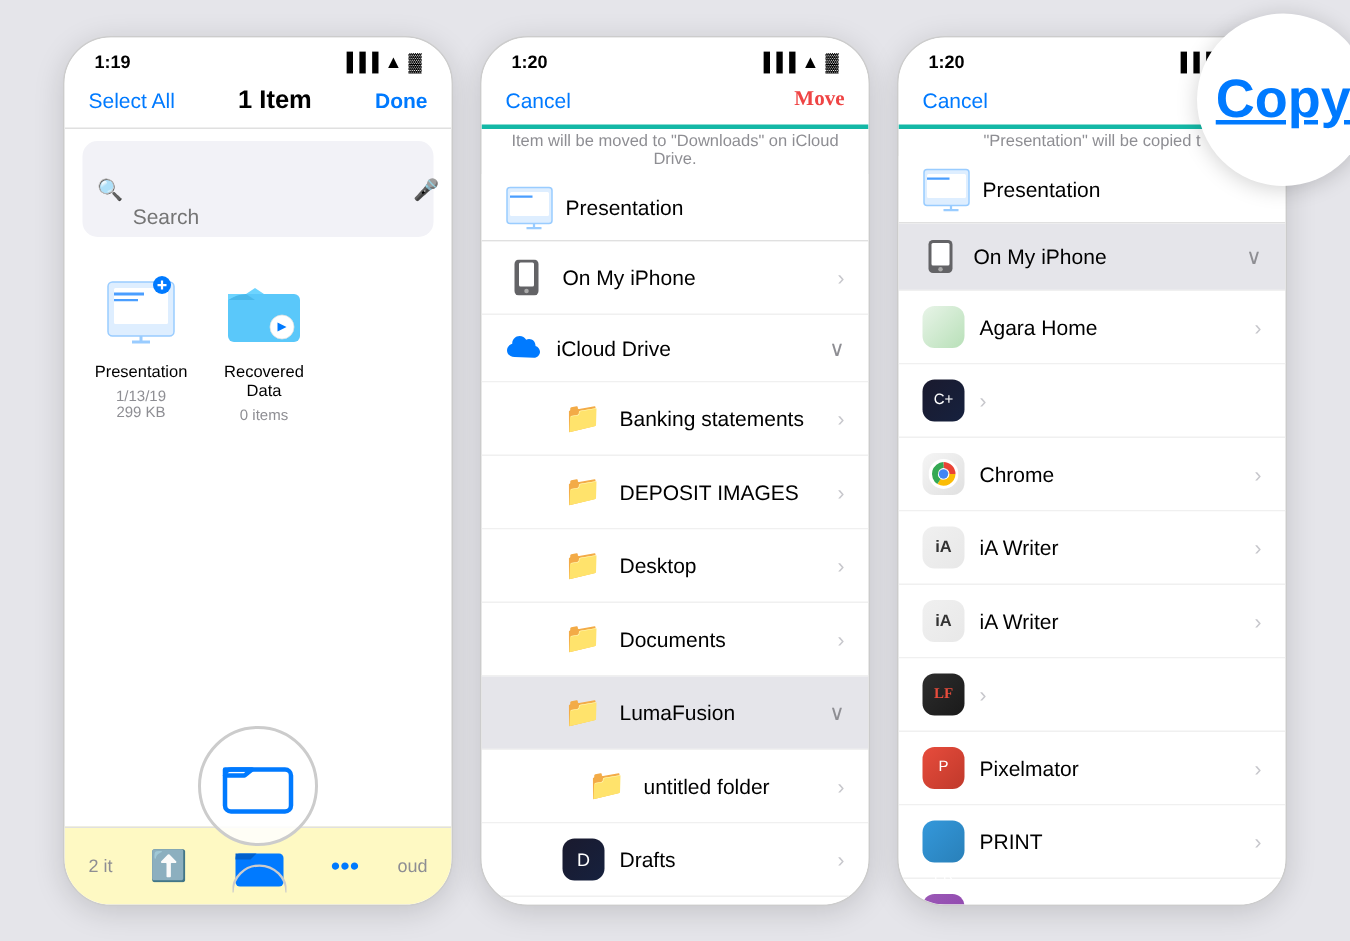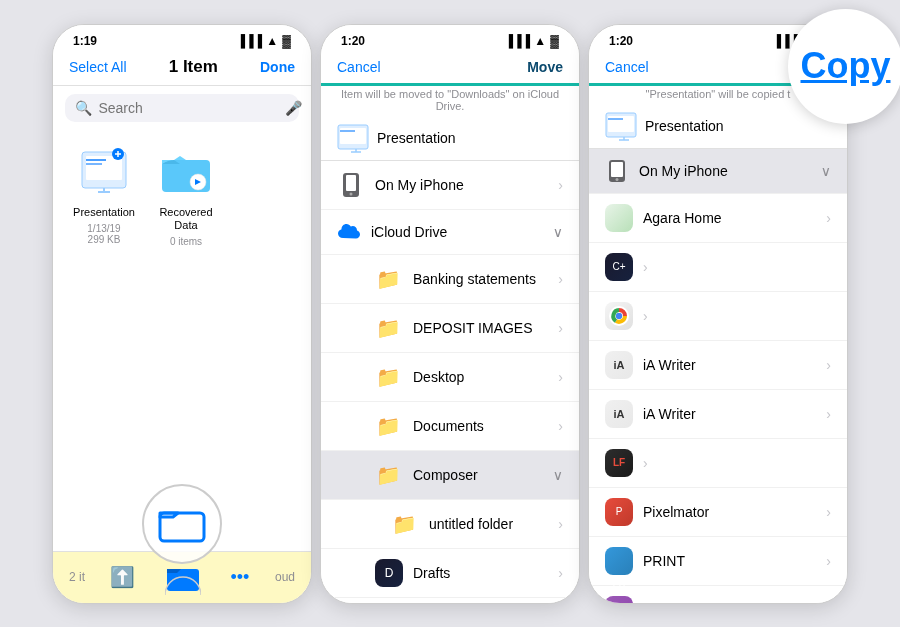--- a/index.html
+++ b/index.html
@@ -9,21 +9,21 @@
       background: #e5e5ea;
       display: flex;
       align-items: center;
       justify-content: center;
       font-family: -apple-system, 'SF Pro Text', 'Helvetica Neue', Arial, sans-serif;
       overflow: hidden;
     }
 
     .screenshots-container {
       display: flex;
-      gap: 8px;
+      gap: 18px;
       align-items: flex-end;
       padding: 10px;
       position: relative;
     }
 
     
     .phone {
       width: 260px;
       height: 580px;
       background: #fff;
@@ -92,20 +92,21 @@
       gap: 6px;
       flex-shrink: 0;
     }
     .search-bar input {
       border: none;
       background: transparent;
       font-size: 14px;
       color: #8e8e93;
       outline: none;
       flex: 1;
+      margin-top: 36px;
     }
 
     
     .file-grid {
       display: flex;
       flex-wrap: wrap;
       gap: 12px;
       padding: 12px 16px;
       flex: 1;
     }
@@ -252,21 +253,21 @@
       flex: 1;
     }
 
     .indented {
       padding-left: 54px;
     }
 
     
     .app-icon-aqara { background: linear-gradient(135deg, #e8f4e8, #b8e0b8); border-radius: 8px; }
     .app-icon-ia { background: linear-gradient(135deg, #f0f0f0, #e8e8e8); border-radius: 8px; color: #333; font-weight: bold; font-size: 11px; }
-    .app-icon-luma { background: linear-gradient(135deg, #2d2d2d, #1a1a1a); border-radius: 8px; color: #e74c3c; font-size: 10px; font-weight: bold; }
+    .app-icon-luma { background: linear-gradient(135deg, #2d2d2d, #1a1a1a); border-radius: 8px; color: #e74c3c; font-size: 10px; font-weight: bold; font-family: Liberation Serif, serif; }
     .app-icon-pixelmator { background: linear-gradient(135deg, #e74c3c, #c0392b); border-radius: 8px; }
     .app-icon-print { background: linear-gradient(135deg, #3498db, #2980b9); border-radius: 8px; color: #fff; font-size: 10px; }
     .app-icon-rc { background: linear-gradient(135deg, #9b59b6, #8e44ad); border-radius: 8px; }
     .app-icon-drafts { background: linear-gradient(135deg, #1a1a2e, #16213e); border-radius: 8px; }
 
     
     .copy-badge {
       position: absolute;
       top: -20px;
       right: -40px;
@@ -412,21 +413,21 @@
       <div class="status-icons">
         <span>▐▐▐</span>
         <span>▲</span>
         <span>▓</span>
       </div>
     </div>
 
     <div class="move-nav">
       <span class="nav-btn">Cancel</span>
       <span></span>
-      <span class="nav-btn bold" style="color:#0c4a6e;">Move</span>
+      <span class="nav-btn bold" style="color:#ef4444;font-family:Liberation Serif, serif;">Move</span>
     </div>
 
     <div class="destination-hint">Item will be moved to "Downloads" on iCloud Drive.</div>
 
     <div class="destination-header">
       <svg width="32" height="32" viewBox="0 0 32 32">
         <rect x="1" y="3" width="30" height="24" rx="2" fill="#deeeff" stroke="#99ccff" stroke-width="1"></rect>
         <rect x="3" y="6" width="26" height="16" rx="1" fill="#fff"></rect>
         <line x1="3" y1="9" x2="18" y2="9" stroke="#4a9eff" stroke-width="1.5"></line>
         <line x1="19" y1="27" x2="19" y2="30" stroke="#99ccff" stroke-width="1.5"></line>
@@ -485,21 +486,21 @@
             <span style="color:#007aff;font-size:20px;">📁</span>
           </div>
         <span class="list-item-label">Documents</span>
         <span class="list-item-chevron">›</span>
       </div>
 
       <div class="list-item indented highlighted">
         <div class="list-item-icon">
             <span style="color:#007aff;font-size:20px;">📁</span>
           </div>
-        <span class="list-item-label">Composer</span>
+        <span class="list-item-label">LumaFusion</span>
         <span class="list-item-chevron down">∨</span>
       </div>
 
       <div class="list-item" style="padding-left:70px;background:#fff;">
         <div class="list-item-icon">
             <span style="color:#007aff;font-size:20px;">📁</span>
           </div>
         <span class="list-item-label">untitled folder</span>
         <span class="list-item-chevron">›</span>
       </div>
@@ -581,20 +582,21 @@
               <circle cx="10" cy="10" r="10" fill="#fff"></circle>
               <circle cx="10" cy="10" r="6" fill="none" stroke="#ddd" stroke-width="0.5"></circle>
               <path d="M10 4 L16 14 L4 14Z" fill="none" stroke="#ccc" stroke-width="0.5"></path>
               <circle cx="10" cy="10" r="3" fill="#4285f4"></circle>
               <path d="M10 4 A6 6 0 0 1 16 10" stroke="#ea4335" stroke-width="4" fill="none" stroke-linecap="butt"></path>
               <path d="M16 10 A6 6 0 0 1 7 15" stroke="#fbbc05" stroke-width="4" fill="none" stroke-linecap="butt"></path>
               <path d="M7 15 A6 6 0 0 1 10 4" stroke="#34a853" stroke-width="4" fill="none" stroke-linecap="butt"></path>
               <circle cx="10" cy="10" r="3" fill="#4285f4"></circle>
             </svg>
           </div>
+          <span class="list-item-label">Chrome</span>
           <span class="list-item-chevron">›</span>
         </div>
         <div class="list-item">
           <div class="list-item-icon app-icon-ia">iA</div>
           <span class="list-item-label">iA Writer</span>
           <span class="list-item-chevron">›</span>
         </div>
         <div class="list-item">
           <div class="list-item-icon app-icon-ia">iA</div>
           <span class="list-item-label">iA Writer</span>

